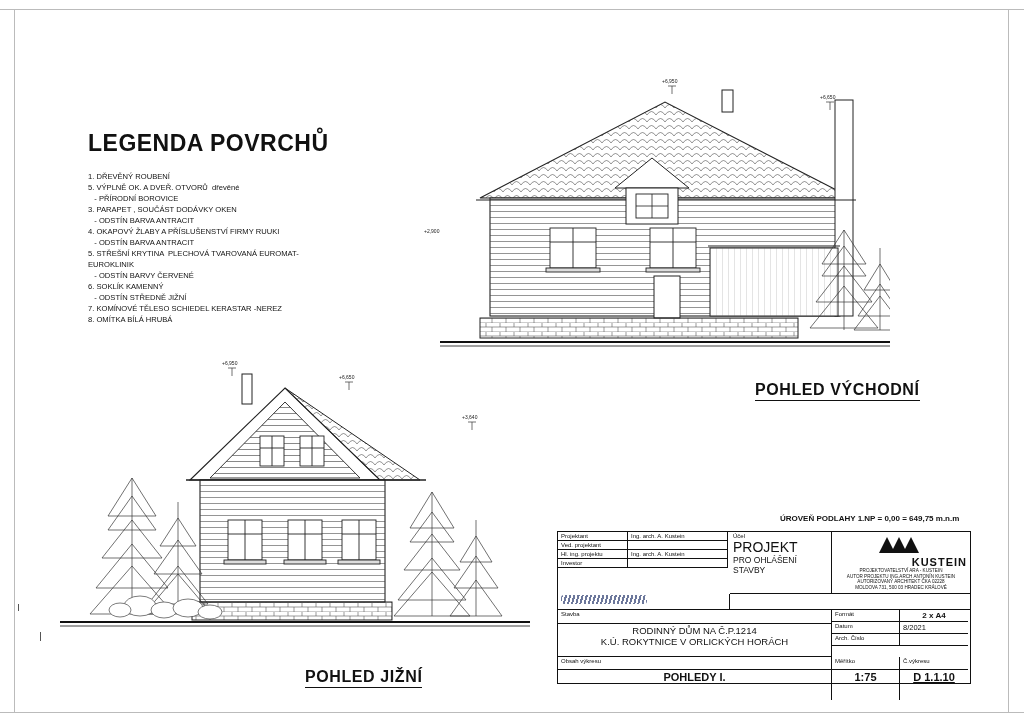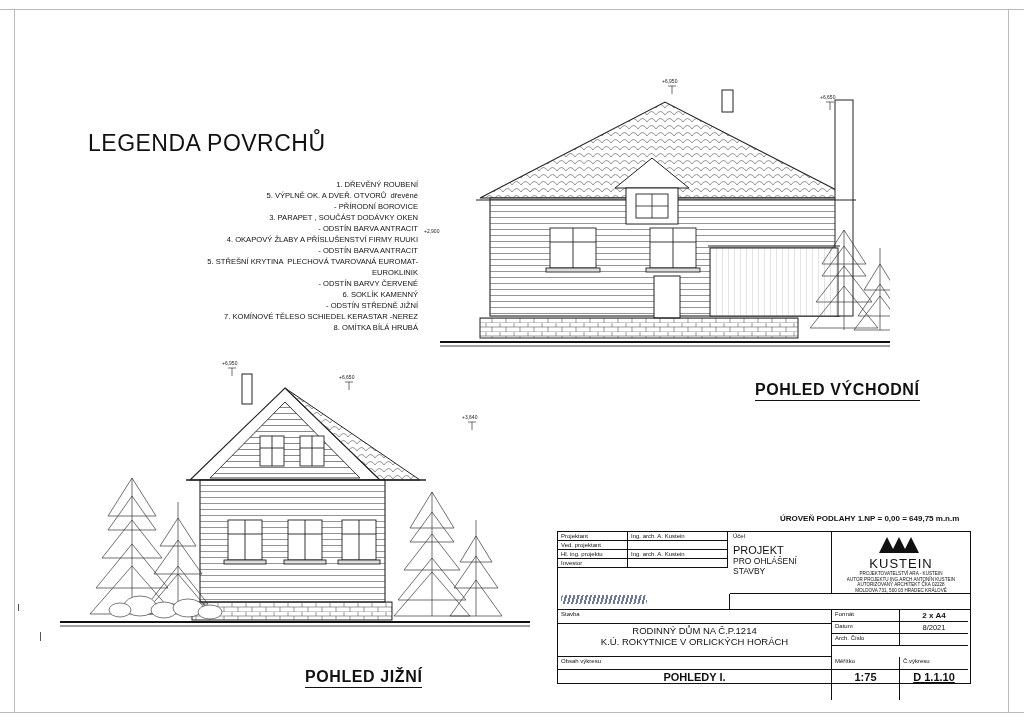--- a/index.html
+++ b/index.html
@@ -1,23 +1,23 @@
 <!DOCTYPE html>
 <html><head>
 <meta charset="utf-8">
 <style>
   html,body{margin:0;padding:0;background:#ffffff;}
   body{width:1024px;height:724px;position:relative;overflow:hidden;
        font-family:"Liberation Sans",sans-serif;color:#111;}
   .sheet{position:absolute;inset:0;background:#fff;}
   
   #legend{position:absolute;left:88px;top:130px;width:330px;}
-  #legend .title{font-size:23px;font-weight:400;letter-spacing:.5px;margin-bottom:22px;}
+  #legend .title{font-size:23px;font-weight:700;letter-spacing:.5px;margin-bottom:14px;}
   #legend ol{list-style:none;margin:0;padding:0;font-size:7.6px;line-height:1.45;}
-  #legend li{white-space:pre;text-align:right;}
+  #legend li{white-space:pre;}
   .view-title{position:absolute;font-size:16px;font-weight:700;letter-spacing:.6px;}
   .view-title u{text-decoration:none;border-bottom:1.6px solid #111;padding-bottom:2px;}
   .dimtxt{position:absolute;font-size:5px;color:#222;}
   
   #east{position:absolute;left:440px;top:80px;width:450px;height:285px;}
   
   #south{position:absolute;left:60px;top:360px;width:470px;height:290px;}
   
   #titleblock{position:absolute;left:557px;top:531px;width:412px;height:151px;
               border:1.2px solid #111;font-size:6px;}
@@ -27,21 +27,21 @@
   #titleblock .nb{border-bottom:none;}
   #titleblock .nr{border-right:none;}
   .leftcol{width:70px;}
   .namecol{width:100px;}
   .ucel{width:102px;}
   .logo{width:138px;}
   #floorlvl{position:absolute;left:780px;top:514px;font-size:8px;font-weight:600;}
   .big{font-size:11px;font-weight:700;}
   .mid{font-size:9.5px;font-weight:400;}
   .logo-txt{font-size:4.6px;line-height:1.25;text-align:center;}
-  .kustein{font-size:13px;font-weight:400;letter-spacing:1px;}
+  .kustein{font-size:11px;font-weight:700;letter-spacing:1px;text-align:right;}
   .scribble{display:inline-block;width:86px;height:9px;
      background:repeating-linear-gradient(105deg,#3b4a7a 0 2px,transparent 2px 4px);
      opacity:.75;border-radius:3px;}
   
   .scanedge{position:absolute;background:#bbb;}
 </style>
 </head>
 <body>
 
 <div class="sheet">
@@ -267,21 +267,21 @@
           <div class="cell leftcol">Hl. ing. projektu</div>
           <div class="cell namecol">Ing. arch. A. Kustein</div>
         </div>
         <div class="row">
           <div class="cell leftcol">Investor</div>
           <div class="cell namecol"></div>
         </div>
       </div>
       <div class="cell ucel" style="height:62px;">
         <div>Účel</div>
-        <div style="font-size:11px;margin-top:5px;">PROJEKT</div>
+        <div style="font-size:14px;">PROJEKT</div>
         <div style="font-size:8.5px;">PRO OHLÁŠENÍ STAVBY</div>
       </div>
       <div class="cell logo nr" style="height:62px;text-align:center;">
         <svg width="48" height="20" viewBox="0 0 48 20" style="margin-top:2px;">
           <path d="M2 18 L10 2 L18 18 Z M14 18 L22 2 L30 18 Z M26 18 L34 2 L42 18 Z" fill="#111"></path>
         </svg>
         <div class="kustein">KUSTEIN</div>
         <div class="logo-txt">PROJEKTOVATELSTVÍ ARA - KUSTEIN</div>
         <div class="logo-txt">AUTOR PROJEKTU ING.ARCH ANTONÍN KUSTEIN</div>
         <div class="logo-txt">AUTORIZOVANÝ ARCHITEKT ČKA 02228</div>
@@ -304,21 +304,21 @@
           <div class="mid">K.Ú. ROKYTNICE V ORLICKÝCH HORÁCH</div>
         </div>
       </div>
       <div style="width:136px;">
         <div class="row">
           <div class="cell" style="width:68px;height:12px;">Formát</div>
           <div class="cell nr" style="width:68px;height:12px;text-align:center;font-size:8px;font-weight:700;">2 x A4</div>
         </div>
         <div class="row">
           <div class="cell" style="width:68px;height:12px;">Datum</div>
-          <div class="cell nr" style="width:68px;height:12px;text-align:center;font-size:7.5px;">8/2021</div>
+          <div class="cell nr" style="width:68px;height:12px;font-size:7.5px;">8/2021</div>
         </div>
         <div class="row">
           <div class="cell" style="width:68px;height:12px;">Arch. Číslo</div>
           <div class="cell nr" style="width:68px;height:12px;"></div>
         </div>
       </div>
     </div>
 
     <div class="row">
       <div style="width:274px;">

